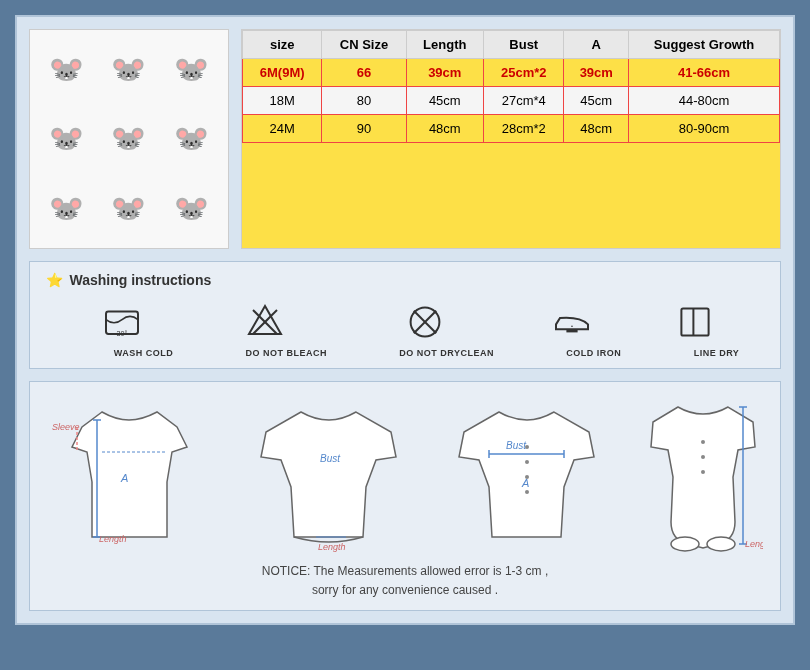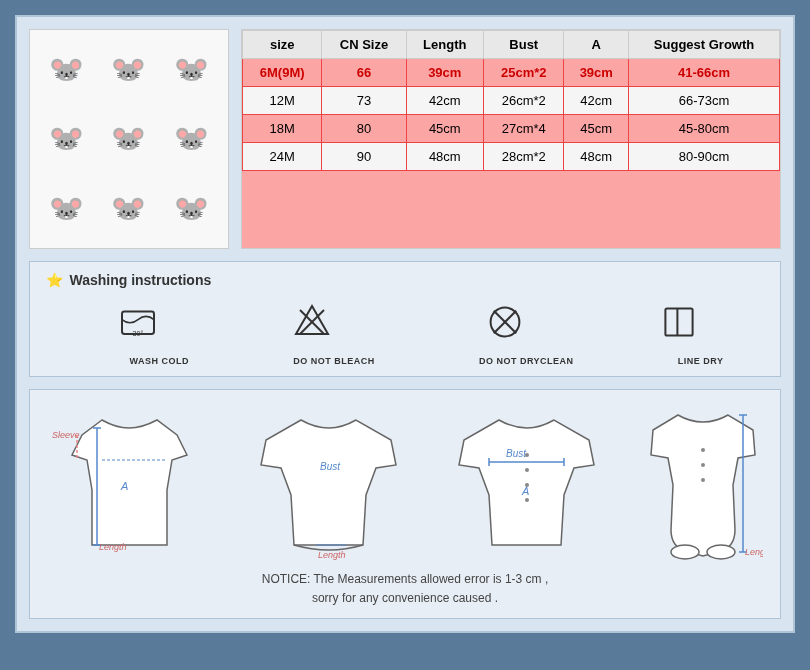--- a/index.html
+++ b/index.html
@@ -50,21 +50,21 @@
     .mickey-head {
       display: flex;
       align-items: center;
       justify-content: center;
       font-size: 28px;
     }
 
     
     .size-table-container {
       flex: 1;
-      background: #fca5a5;
+      background: #fde047;
       border: 1px solid #ccc;
     }
     table {
       width: 100%;
       border-collapse: collapse;
       font-size: 13px;
     }
     th {
       background: #e8e8e8;
       padding: 6px 8px;
@@ -99,21 +99,21 @@
     .washing-icons {
       display: flex;
       justify-content: space-around;
       align-items: flex-end;
       padding: 0 10px;
     }
     .wash-item {
       display: flex;
       flex-direction: column;
       align-items: center;
-      gap: 14px;
+      gap: 6px;
     }
     .wash-label {
       font-size: 9px;
       font-weight: bold;
       color: #333;
       text-align: center;
       letter-spacing: 0.5px;
       margin-left: 43px;
     }
 
@@ -187,34 +187,26 @@
         <tbody id="size-tbody">
         <tr class="highlight-row">
               <td>6M(9M)</td>
               <td>66</td>
               <td>39cm</td>
               <td>25cm*2</td>
               <td>39cm</td>
               <td>41-66cm</td>
             </tr>
             <tr>
-              <td>12M</td>
-              <td>73</td>
-              <td>42cm</td>
-              <td>26cm*2</td>
-              <td>42cm</td>
-              <td>66-73cm</td>
-            </tr>
-            <tr>
               <td>18M</td>
               <td>80</td>
               <td>45cm</td>
               <td>27cm*4</td>
               <td>45cm</td>
-              <td>45-80cm</td>
+              <td>44-80cm</td>
             </tr>
             <tr>
               <td>24M</td>
               <td>90</td>
               <td>48cm</td>
               <td>28cm*2</td>
               <td>48cm</td>
               <td>80-90cm</td>
             </tr>
           </tbody>
@@ -249,20 +241,28 @@
 
       <div class="wash-item">
         <svg class="care-symbol" viewBox="0 0 50 50">
           <circle cx="25" cy="25" r="18" fill="none" stroke="#333" stroke-width="2.5"></circle>
           <line x1="11" y1="11" x2="39" y2="39" stroke="#333" stroke-width="2.5"></line>
           <line x1="39" y1="11" x2="11" y2="39" stroke="#333" stroke-width="2.5"></line>
         </svg>
         <span class="wash-label">DO NOT DRYCLEAN</span>
       </div>
 
+      <div class="wash-item">
+        <svg class="care-symbol" viewBox="0 0 50 50">
+          <path d="M5 28 L5 34 L45 34 L45 28 Q35 18 10 20 Z" fill="none" stroke="#333" stroke-width="2.5"></path>
+          <rect x="18" y="34" width="14" height="4" fill="#333"></rect>
+          <text x="25" y="32" text-anchor="middle" font-size="7" fill="#333">•</text>
+        </svg>
+        <span class="wash-label">COLD IRON</span>
+      </div>
 
       <div class="wash-item">
         <svg class="care-symbol" viewBox="0 0 50 50">
           <rect x="8" y="8" width="34" height="34" rx="2" fill="none" stroke="#333" stroke-width="2.5"></rect>
           <line x1="23" y1="8" x2="23" y2="42" stroke="#333" stroke-width="2.5"></line>
         </svg>
         <span class="wash-label">LINE DRY</span>
       </div>
 
     </div>

